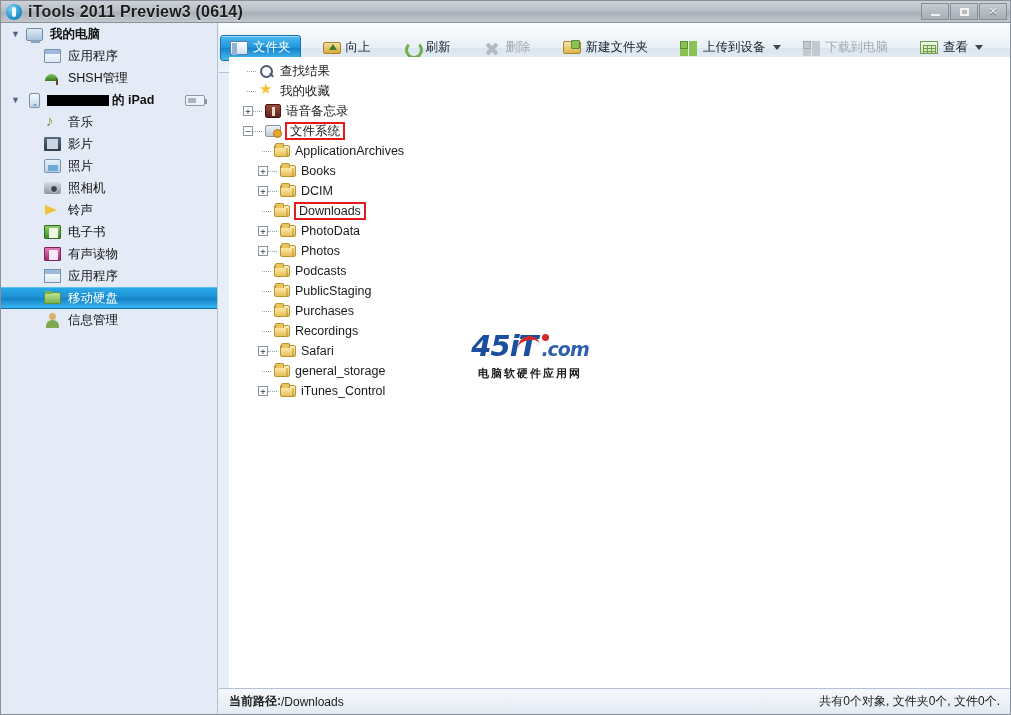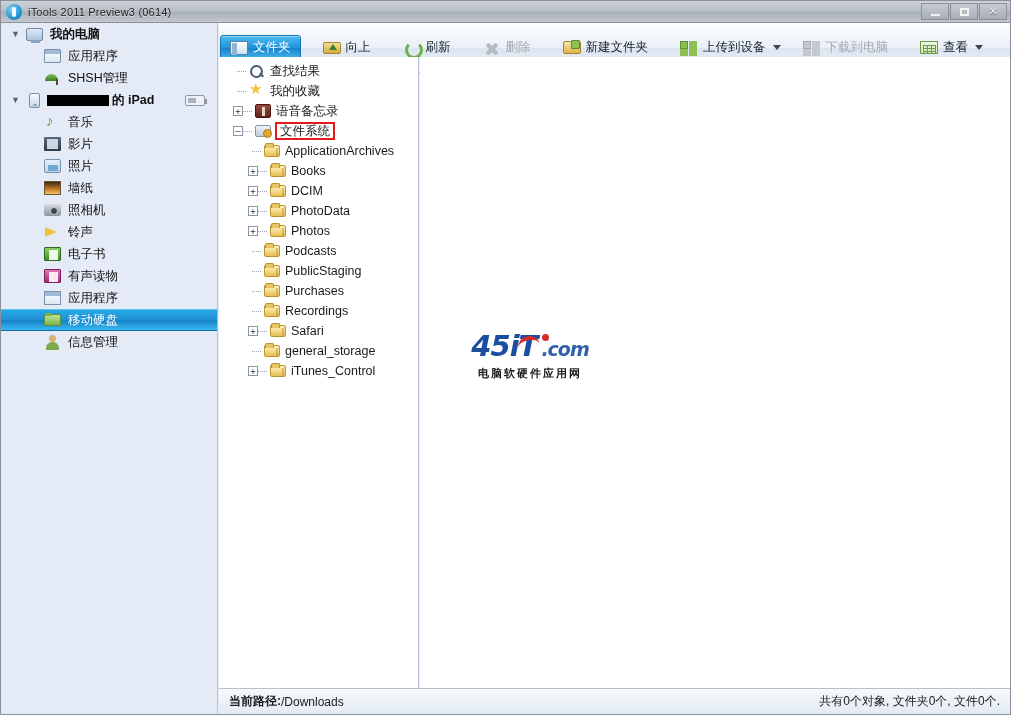--- a/index.html
+++ b/index.html
@@ -30,21 +30,21 @@
     border-radius: 50%;
     background: radial-gradient(circle at 35% 30%, #7fd4f5 0%, #2a9ad4 55%, #0d63a0 100%);
     position: relative; flex: none;
   }
   .title-icon::after {
     content: ""; position: absolute; left: 6px; top: 3px;
     width: 4px; height: 10px; border-radius: 2px;
     background: #f4fbff;
   }
   .title-text {
-    font-size: 11px; font-weight: normal; color: #1c1c1c;
+    font-size: 16px; font-weight: bold; color: #1c1c1c;
     letter-spacing: .2px;
     text-shadow: 0 1px 0 rgba(255,255,255,.55);
   }
   .win-buttons {
     position: absolute; right: 3px; top: 2px;
     display: flex; gap: 1px;
   }
   .win-btn {
     width: 28px; height: 17px;
     background: linear-gradient(to bottom, #c6cbd2, #a8aeb6);
@@ -205,21 +205,21 @@
   .ico-view { background: linear-gradient(#eef7e4,#cfe6b6); border:1px solid #6f9c4c; height:13px; }
   .ico-view::after {
     content:""; position:absolute; left:2px; top:3px; width:13px; height:8px;
     background:
       linear-gradient(to right, #6f9c4c 1px, transparent 1px) 0 0/4px 100%,
       linear-gradient(to bottom, #6f9c4c 1px, transparent 1px) 0 0/100% 3px;
   }
 
   
   .tree-panel {
-    position: absolute; left: 218px; top: 56px;
+    position: absolute; left: 228px; top: 56px;
     width: 200px; height: 631px;
     background: #ffffff;
     border-right: 1px solid #b4c1d2;
     overflow: hidden;
   }
   .tree-node {
     display: flex; align-items: center;
     height: 20px; font-size: 12.5px; color: #1a1a1a;
     white-space: nowrap; position: relative;
   }
@@ -343,24 +343,20 @@
     </div>
     <div class="sb-item level1">
       <span class="sb-ico ico-film"></span>
       <span class="sb-label">影片</span>
     </div>
     <div class="sb-item level1">
       <span class="sb-ico ico-photo"></span>
       <span class="sb-label">照片</span>
     </div>
     <div class="sb-item level1">
-      <span class="sb-ico ico-wall"></span>
-      <span class="sb-label">墙纸</span>
-    </div>
-    <div class="sb-item level1">
       <span class="sb-ico ico-camera"></span>
       <span class="sb-label">照相机</span>
     </div>
     <div class="sb-item level1">
       <span class="sb-ico ico-bell"></span>
       <span class="sb-label">铃声</span>
     </div>
     <div class="sb-item level1">
       <span class="sb-ico ico-book"></span>
       <span class="sb-label">电子书</span>
@@ -473,20 +469,25 @@
         <span class="tn-label">Books</span>
       </div>
 
       <div class="tree-node" style="padding-left:29px;">
         <span class="expander">+</span>
         <span class="dots"></span>
         <span class="tn-ico ico-yfolder"></span>
         <span class="tn-label">DCIM</span>
       </div>
 
+      <div class="tree-node" style="padding-left:33px;">
+        <span class="dots"></span>
+        <span class="tn-ico ico-yfolder"></span>
+        <span class="tn-label boxed">Downloads</span>
+      </div>
 
       <div class="tree-node" style="padding-left:29px;">
         <span class="expander">+</span>
         <span class="dots"></span>
         <span class="tn-ico ico-yfolder"></span>
         <span class="tn-label">PhotoData</span>
       </div>
 
       <div class="tree-node" style="padding-left:29px;">
         <span class="expander">+</span>

